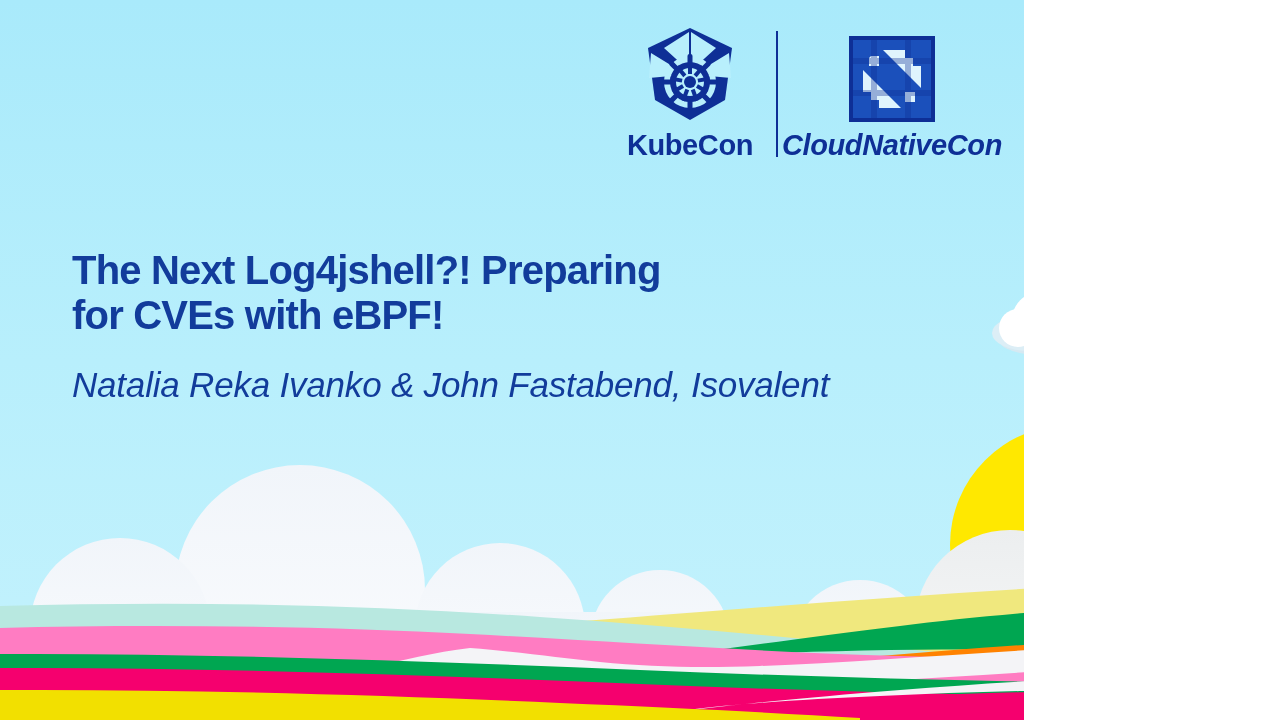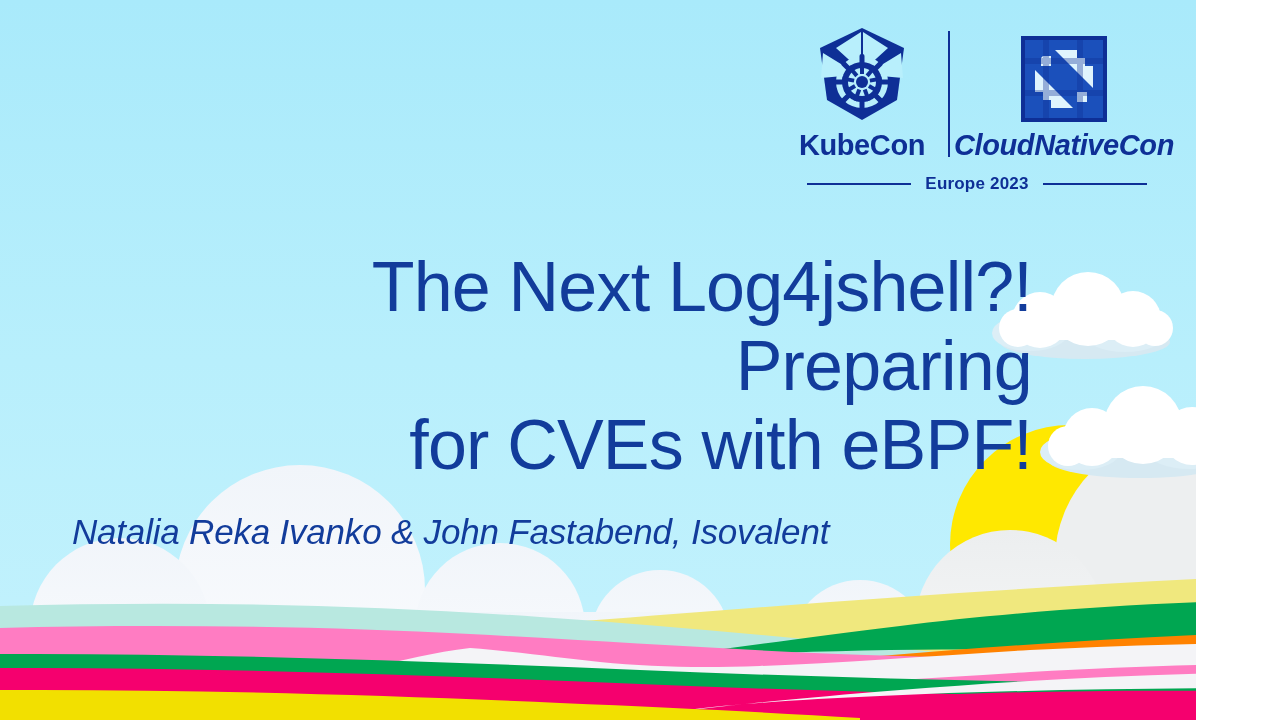--- a/index.html
+++ b/index.html
@@ -3,21 +3,21 @@
 <meta charset="utf-8">
 <title>KubeCon CloudNativeCon Europe 2023 Title Slide</title>
 <style>
   html, body {
     margin: 0;
     padding: 0;
     background: #ffffff;
   }
   #slide {
     position: relative;
-    width: 1196px;
+    width: 1024px;
     height: 720px;
     overflow: hidden;
     font-family: "Liberation Sans", sans-serif;
     background: linear-gradient(180deg, #acebfb 0%, #b7eefc 45%, #c2f1fd 100%);
   }
 
   
   #scenery {
     position: absolute;
     inset: 0;
@@ -93,27 +93,26 @@
 
   
   #text-block {
     position: absolute;
     left: 72px;
     top: 248px;
     width: 960px;
   }
   #slide-title {
     color: #123c9b;
-    font-weight: normal;
-    font-size: 70px;
+    font-weight: bold;
+    font-size: 40px;
     line-height: 1.13;
     letter-spacing: -0.8px;
     margin: 0;
     white-space: pre-line;
-    text-align: right;
   }
   #slide-subtitle {
     color: #123c9b;
     font-style: italic;
     font-size: 35px;
     line-height: 1.2;
     margin: 26px 0 0 0;
     letter-spacing: -0.2px;
   }
 </style>
@@ -266,25 +265,20 @@
             <rect x="2" y="54" width="82" height="6"></rect>
             <rect x="22" y="2" width="6" height="82"></rect>
             <rect x="56" y="2" width="6" height="82"></rect>
           </g>
         </svg>
         <div class="logo-word">CloudNativeCon</div>
       </div>
 
     </div>
 
-    <div id="event-line">
-      <div class="event-rule"></div>
-      <div id="event-label">Europe 2023</div>
-      <div class="event-rule"></div>
-    </div>
 
   </div>
 
   <div id="text-block">
     <h1 id="slide-title">The Next Log4jshell?! Preparing
 for CVEs with eBPF!</h1>
     <div id="slide-subtitle">Natalia Reka Ivanko &amp; John Fastabend, Isovalent</div>
   </div>
 
 </div>

